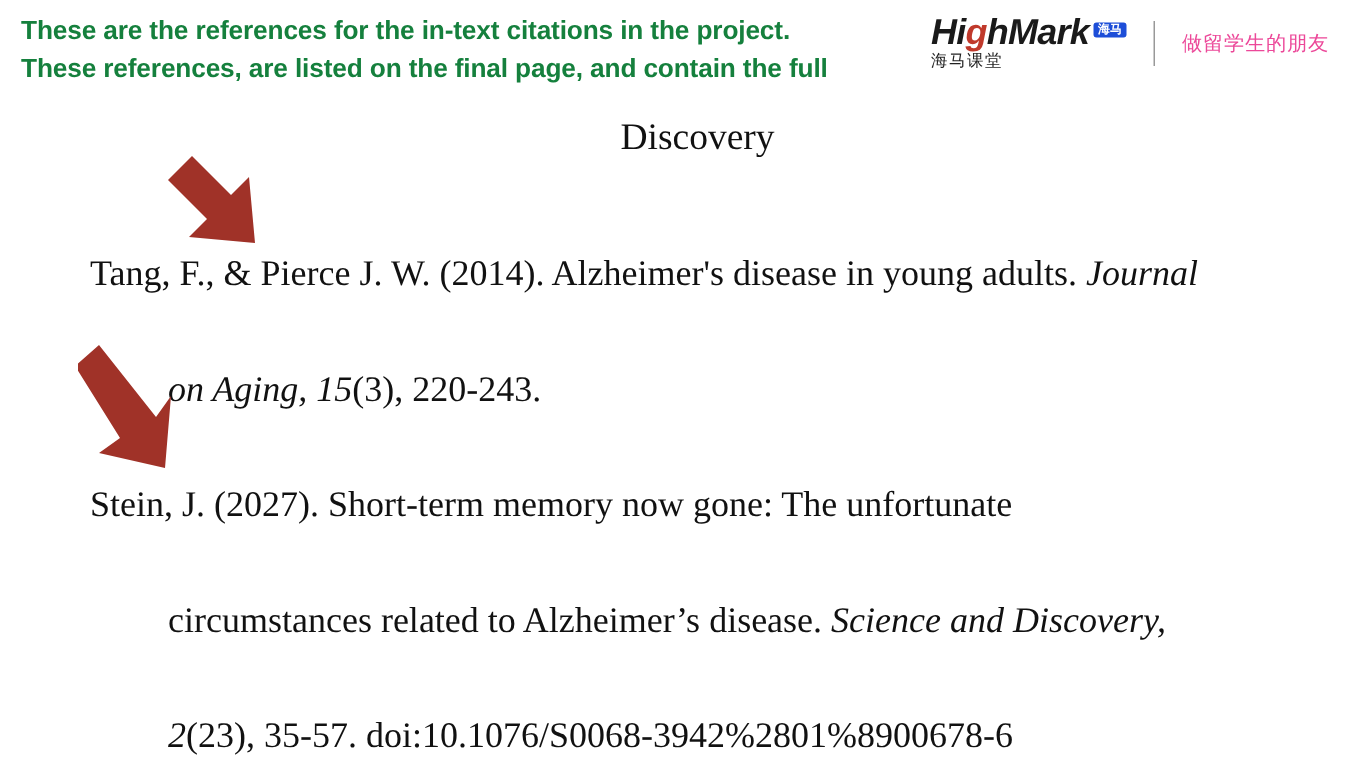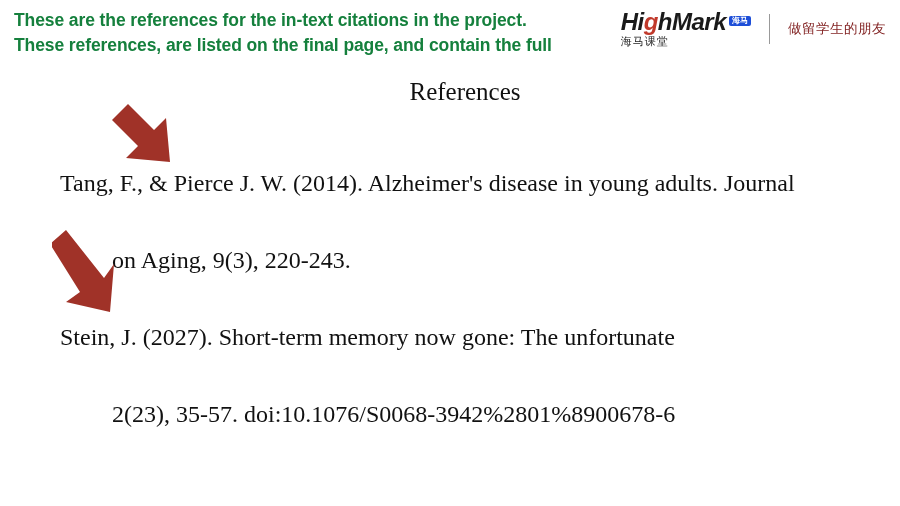--- a/index.html
+++ b/index.html
@@ -83,21 +83,21 @@
     margin-top: 2px;
   }
   .logo-divider {
     width: 1px;
     height: 30px;
     background: #999999;
   }
   .logo-tagline {
     font-family: "Liberation Sans", sans-serif;
     font-size: 13.5px;
-    color: #7f1d1d;
+    color: #ec4899;
     letter-spacing: 0.5px;
   }
 
   
   .references-title {
     position: absolute;
     left: 0;
     right: 0;
     top: 78px;
     text-align: center;
@@ -117,20 +117,21 @@
     line-height: 77px;
   }
   .ref-entry .cont {
     display: block;
     padding-left: 52px;
   }
   .ref-entry .first {
     display: block;
   }
   .it {
+    font-style: italic;
   }
 
   
   .arrow {
     position: absolute;
   }
 </style>
 </head>
 <body>
 
@@ -146,31 +147,32 @@
         <span class="accent">g</span>
         <span>hMark</span>
         <span class="logo-badge">海马</span>
     </div>
     <div class="logo-sub">海马课堂</div>
   </div>
   <div class="logo-divider"></div>
   <div class="logo-tagline">做留学生的朋友</div>
 </div>
 
-<div class="references-title">References</div>
+<div class="references-title">Discovery</div>
 
 <div class="ref-list">
 
   <div class="ref-entry">
     <span class="first"><span>Tang, F., &amp; Pierce J. W. (2014). Alzheimer's disease in young adults. </span><span class="it">Journal</span></span>
-    <span class="cont"><span class="it">on Aging, 9</span><span>(3), 220-243.</span></span>
+    <span class="cont"><span class="it">on Aging, 15</span><span>(3), 220-243.</span></span>
   </div>
 
   <div class="ref-entry">
     <span class="first"><span>Stein, J. (2027). Short-term memory now gone: The unfortunate</span></span>
+    <span class="cont"><span>circumstances related to Alzheimer’s disease. </span><span class="it">Science and Discovery,</span></span>
     <span class="cont"><span class="it">2</span><span>(23), 35-57. doi:10.1076/S0068-3942%2801%8900678-6</span></span>
   </div>
 
 </div>
 
 <svg class="arrow" style="left:110px; top:100px;" width="90" height="72" viewBox="0 0 90 72">
   <path d="M18 4 L44 30 L56 18 L60 62 L16 58 L28 46 L2 20 Z" fill="#a03228"></path>
 </svg>
 
 <svg class="arrow" style="left:52px; top:228px;" width="80" height="92" viewBox="0 0 80 92">

